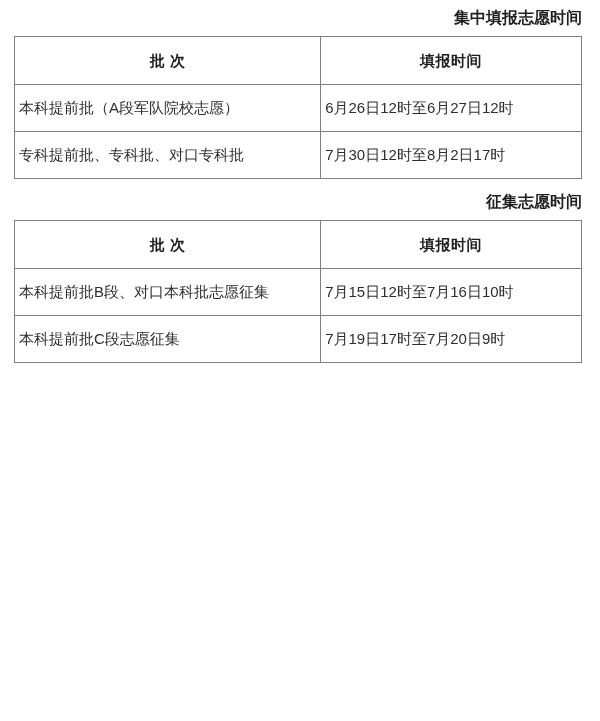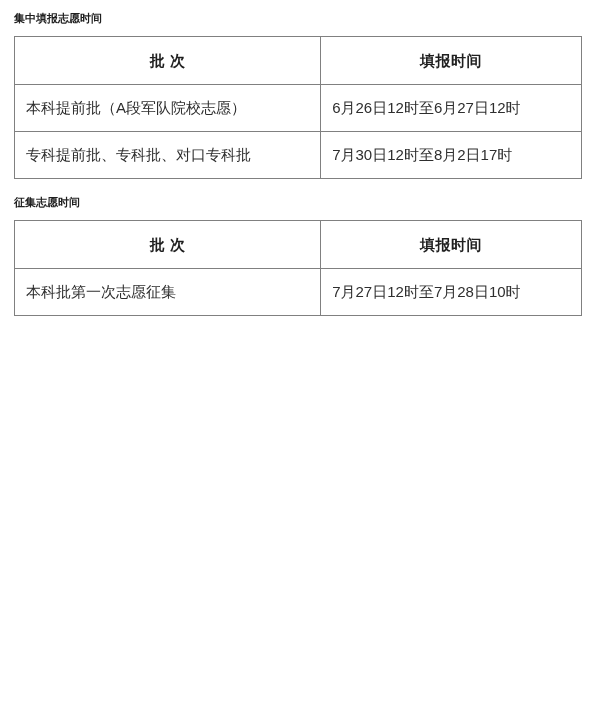--- a/index.html
+++ b/index.html
@@ -5,22 +5,22 @@
   * { box-sizing: border-box; }
   html, body {
     margin: 0; padding: 0;
     width: 600px; height: 721px;
     background: #ffffff;
     font-family: "Liberation Sans", "DejaVu Sans", sans-serif;
     color: #2e2e2e;
   }
   .page { padding: 8px 18px 0 14px; }
   .tbl-title {
-    text-align: left;
-    font-size: 11px;
+    text-align: right;
+    font-size: 16px;
     font-weight: bold;
     color: #1f1f1f;
     line-height: 20px;
     margin: 0 0 8px 0;
   }
   .tbl-title.second { margin-top: 5px; }
   table.tbl {
     width: 100%;
     border-collapse: collapse;
     table-layout: fixed;
@@ -33,21 +33,21 @@
   }
   .tbl th {
     font-weight: bold;
     text-align: center;
     color: #1f1f1f;
     padding: 13px 3px;
     line-height: 21px;
     letter-spacing: 0.5px;
   }
   .tbl td {
-    padding: 12px 10px 12px 11px;
+    padding: 12px 10px 12px 4px;
     line-height: 22px;
     text-align: left;
     color: #2e2e2e;
   }
   .col-batch { width: 54%; }
   .col-time  { width: 46%; }
 </style>
 </head>
 <body>
 
@@ -87,20 +87,24 @@
         <col class="col-time">
       </colgroup>
       <thead>
         <tr>
           <th>批 次</th>
           <th>填报时间</th>
         </tr>
       </thead>
       <tbody>
           <tr>
-            <td>本科批第一次志愿征集</td>
-            <td>7月27日12时至7月28日10时</td>
+            <td>本科提前批B段、对口本科批志愿征集</td>
+            <td>7月15日12时至7月16日10时</td>
+          </tr>
+          <tr>
+            <td>本科提前批C段志愿征集</td>
+            <td>7月19日17时至7月20日9时</td>
           </tr>
         </tbody>
     </table>
   </section>
 
 </div>
 
 </body></html>

